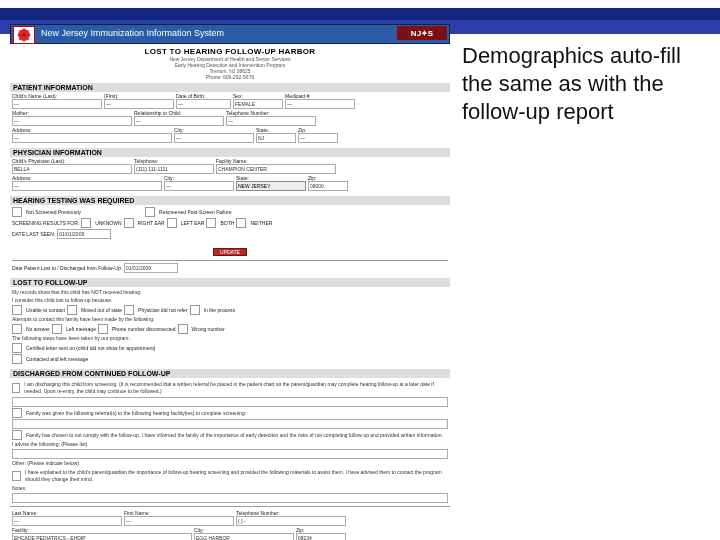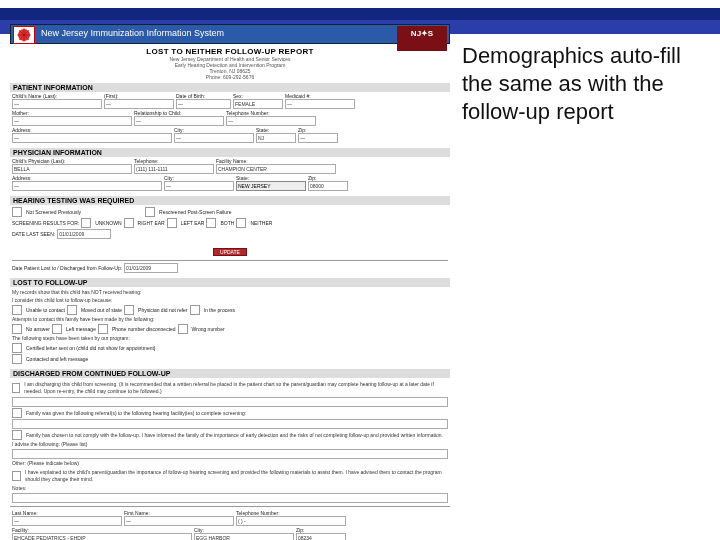--- a/index.html
+++ b/index.html
@@ -4,21 +4,21 @@
 <style>
 html,body{margin:0;padding:0;font-family:Arial,Helvetica,sans-serif;background:#fff;}
 .slide{width:720px;height:540px;position:relative;box-sizing:border-box;}
 .topbar{position:absolute;left:0;top:8px;width:720px;height:12px;background:#12267f;}
 .bluebar{position:absolute;left:0;top:20px;width:720px;height:14px;background:#2a3da8;}
 .formpanel{position:absolute;left:10px;top:24px;width:440px;background:#fff;border:0px solid #ccc;}
 .appbar{height:18px;background:#2a5aa8;border:1px solid #123;position:relative;}
 .appbar .seal{position:absolute;left:2px;top:1px;width:20px;height:16px;background:#fff;border:1px solid #c00;}
 .appbar .seal svg{width:100%;height:100%;}
 .appbar .title{color:#fff;font-size:9px;position:absolute;left:30px;top:3px;}
-.appbar .badge{position:absolute;right:2px;top:1px;width:50px;height:25px;background:#7a1015;color:#fff;font-weight:bold;font-size:8px;text-align:center;line-height:15px;}
+.appbar .badge{position:absolute;right:2px;top:1px;width:50px;height:14px;background:#7a1015;color:#fff;font-weight:bold;font-size:8px;text-align:center;line-height:15px;}
 .rtitle{font-size:8px;font-weight:bold;text-align:center;margin-top:3px;letter-spacing:0.3px;}
 .sub{font-size:5px;text-align:center;color:#555;line-height:6px;}
 .section{background:#ddd;font-size:7px;font-weight:bold;padding:1px 3px;margin-top:3px;}
 .flds{padding:1px 2px;}
 .row{display:flex;gap:2px;margin-bottom:1px;}
 .fld{display:flex;flex-direction:column;}
 .lbl{font-size:5px;color:#222;white-space:nowrap;overflow:hidden;}
 .box{background:#fff;border:1px solid #aaa;height:8px;font-size:5px;padding:0 1px;line-height:8px;overflow:hidden;white-space:nowrap;color:#333;}
 .chk{width:8px;height:8px;border:1px solid #999;display:inline-block;vertical-align:middle;margin-right:2px;}
 .rline{font-size:5px;color:#222;display:flex;align-items:center;gap:2px;margin:1px 0;}
@@ -49,21 +49,21 @@
               <line x1="3" y1="8" x2="17" y2="8"></line>
               <line x1="5" y1="3" x2="15" y2="13"></line>
               <line x1="15" y1="3" x2="5" y2="13"></line>
             </g>
           </svg>
       </div>
       <span class="title">New Jersey Immunization Information System</span>
       <div class="badge">NJ✦S</div>
     </div>
 
-    <div class="rtitle">LOST TO NEITHER FOLLOW-UP REPORT</div>
+    <div class="rtitle">LOST TO HEARING FOLLOW-UP HARBOR</div>
     <div class="sub">New Jersey Department of Health and Senior Services</div>
     <div class="sub">Early Hearing Detection and Intervention Program</div>
     <div class="sub">Trenton, NJ 08625</div>
     <div class="sub">Phone: 609-292-5676</div>
 
     <div class="section">PATIENT INFORMATION</div>
     <div class="flds">
       <div class="row">
         <div class="fld" style="width:90px">
             <span class="lbl">Child's Name (Last):</span>

